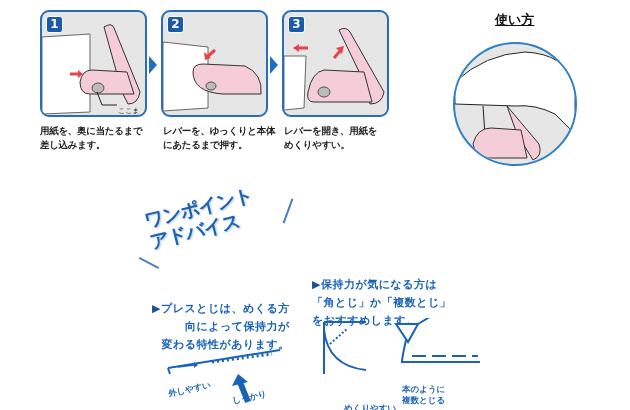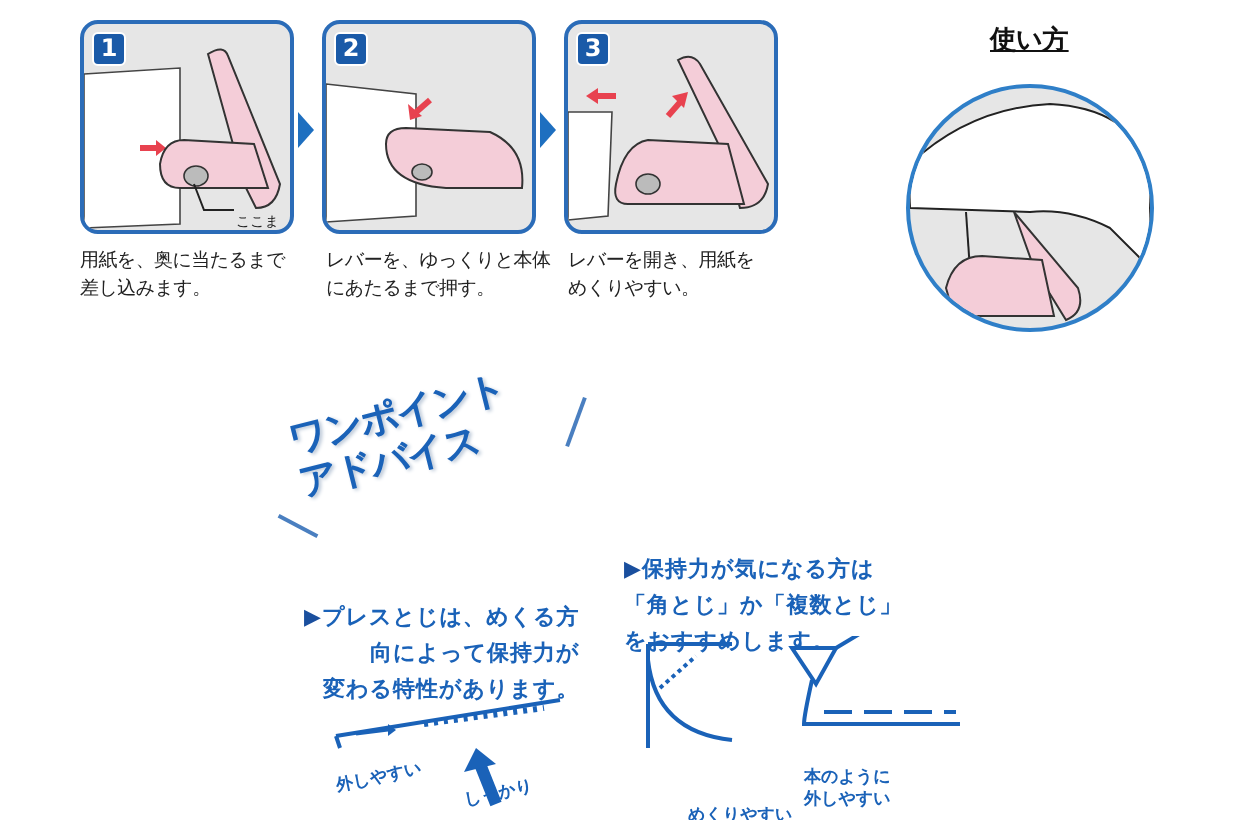--- a/index.html
+++ b/index.html
@@ -1,20 +1,20 @@
 <!DOCTYPE html>
 <html><head>
 <meta charset="utf-8">
 <style>
   html, body { margin:0; padding:0; background:#ffffff; }
   body { width:630px; height:410px; position:relative; overflow:hidden; font-family:"DejaVu Sans", sans-serif; }
   .abs { position:absolute; }
   .panel { position:absolute; top:10px; width:107px; height:107px; background:#e6e6e6; border:2px solid #2b6cb8; border-radius:9px; overflow:hidden; box-sizing:border-box; }
   .step-num { position:absolute; left:4px; top:4px; width:15px; height:15px; background:#1a5aa8; color:#fff; font-weight:bold; font-size:12px; line-height:15px; text-align:center; border-radius:3px; border:1px solid #fff; z-index:2; }
-  .caption { position:absolute; font-size:9.5px; font-weight:normal; color:#222; line-height:14px; white-space:pre-line; letter-spacing:-0.3px; }
+  .caption { position:absolute; font-size:9.5px; font-weight:bold; color:#222; line-height:14px; white-space:pre-line; letter-spacing:-0.3px; }
   .chev { position:absolute; width:0; height:0; border-top:9px solid transparent; border-bottom:9px solid transparent; border-left:8px solid #1e6fc0; }
   .title { position:absolute; left:495px; top:11px; font-size:13px; font-weight:bold; color:#111;text-decoration:underline; }
   .circle { position:absolute; left:453px; top:42px; width:120px; height:120px; border-radius:50%; border:2px solid #2f7fc8; background:#e6e6e6; overflow:hidden; }
   .advice-title { position:absolute; font-weight:bold; color:#1a62b8; font-size:19px; line-height:22px; white-space:pre-line; transform:rotate(-14deg); transform-origin:left top; text-shadow:1px 1px 2px #b9c6d6; letter-spacing:-1px; }
   .blue-text { position:absolute; color:#1a62b8; font-weight:bold; font-size:11px; line-height:18px; white-space:pre-line; letter-spacing:0.5px; }
   .small-blue { position:absolute; color:#1a62b8; font-weight:bold; font-size:8.5px; line-height:11px; white-space:pre-line; }
 </style>
 </head>
 <body>
 
@@ -111,13 +111,13 @@
   <path d="M4 12 Q8 48 46 52" stroke="#1a62b8" stroke-width="2" fill="none"></path>
   <path d="M10 26 L28 10" stroke="#1a62b8" stroke-width="2" stroke-dasharray="2 2"></path>
   <path d="M76 6 L98 6 L88 24 Z" fill="#fff" stroke="#1a62b8" stroke-width="2"></path>
   <path d="M98 6 L118 -6 L160 -6" stroke="#1a62b8" stroke-width="2" fill="none"></path>
   <path d="M86 22 Q82 40 82 44 L160 44" stroke="#1a62b8" stroke-width="2" fill="none"></path>
   <path d="M92 38 L158 38" stroke="#1a62b8" stroke-width="2" stroke-dasharray="14 6"></path>
 </svg>
 <div class="small-blue" style="left:324px;top:403px;margin-left:20px;">めくりやすい
 角とじ</div>
 <div class="small-blue" style="left:402px;top:384px;">本のように
-外しやすい</div>
+複数とじる</div>
 
 </body></html>

